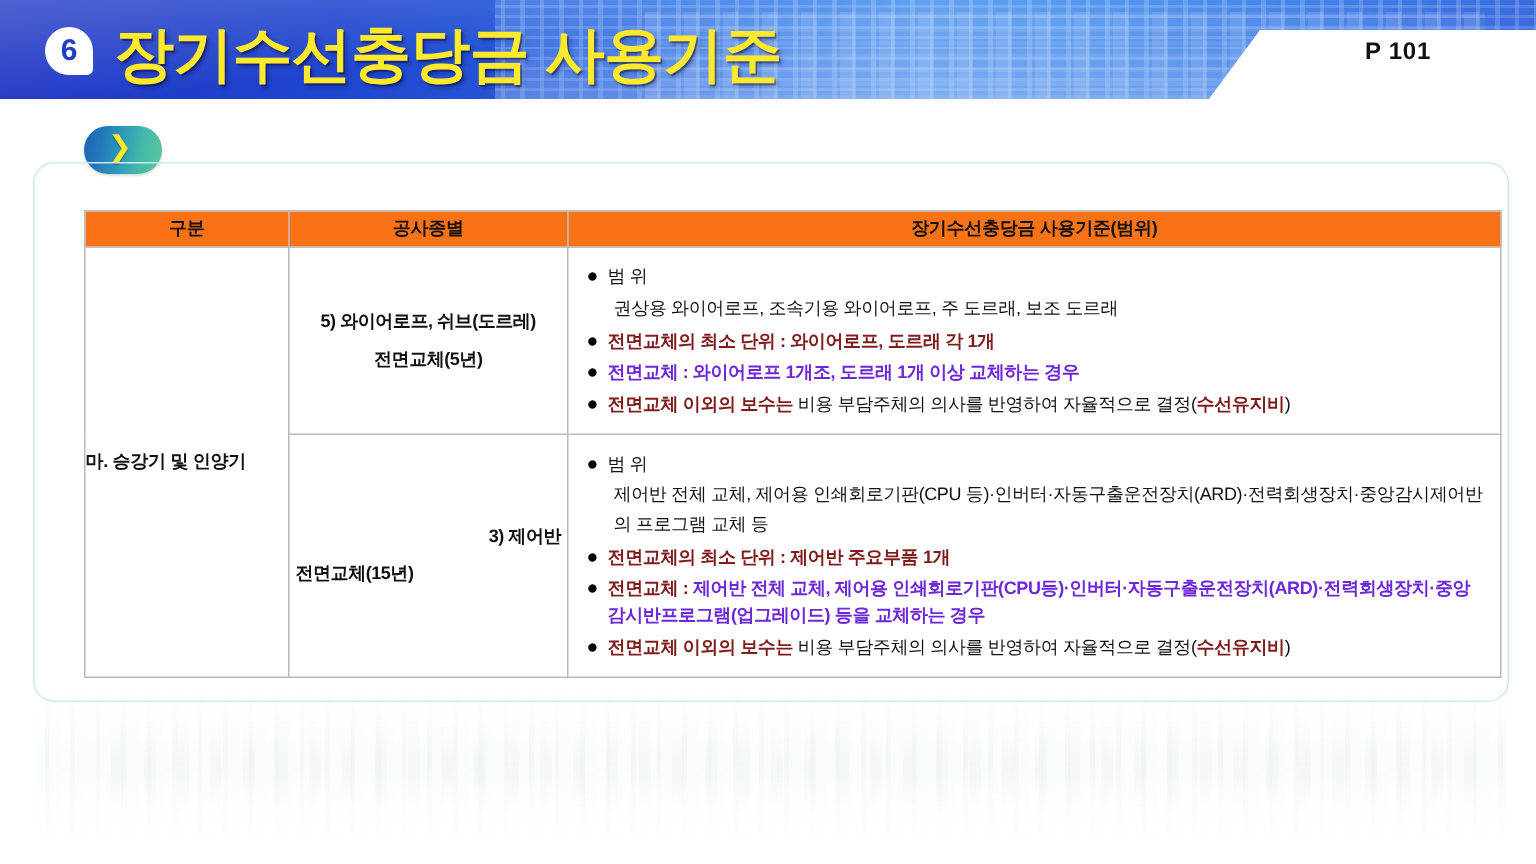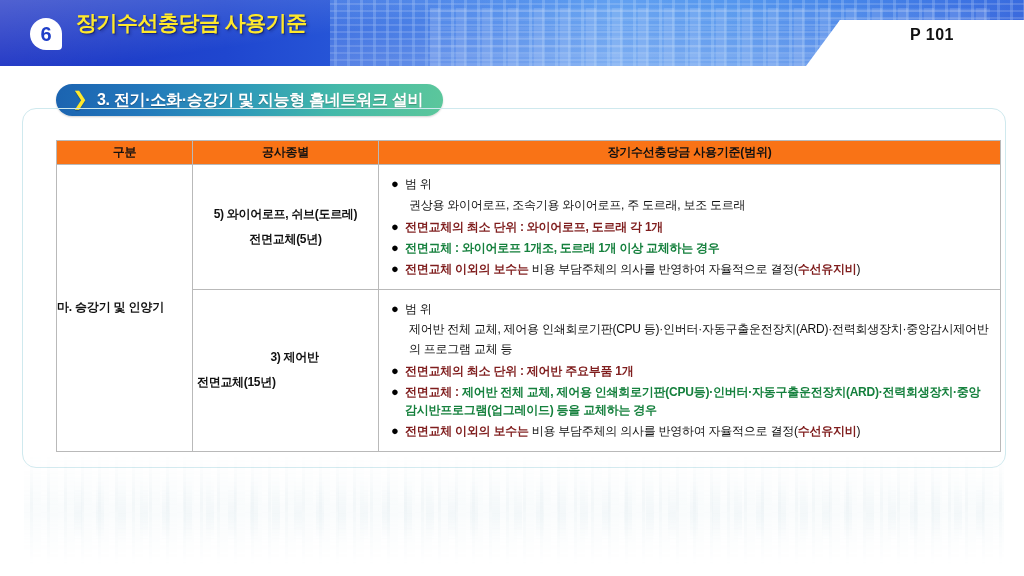--- a/index.html
+++ b/index.html
@@ -61,21 +61,21 @@
     position: absolute; left: 30px; top: 18px;
     width: 32px; height: 32px;
     background: #ffffff;
     border-radius: 50% 50% 4px 50%;
     display: flex; align-items: center; justify-content: center;
     font-weight: bold; font-size: 20px; color: #1f3fc8;
     line-height: 1;
   }
   .header-title {
     position: absolute; left: 76px; top: 9px;
-    font-size: 21px; font-weight: bold; color: #ffe92b;
+    font-size: 40px; font-weight: bold; color: #ffe92b;
     letter-spacing: -0.5px;
     text-shadow: 1px 1px 0 rgba(0,0,40,.35), 2px 2px 3px rgba(0,0,60,.30);
     white-space: nowrap;
   }
 
   
   .page-notch {
     position: absolute; right: 0; top: 20px;
     width: 210px; height: 46px;
     background: #ffffff;
@@ -191,21 +191,21 @@
   .dot {
     flex: none; width: 14px; font-size: 13px; line-height: 1.45;
     color: #000000;
   }
   .ltext { flex: 1; letter-spacing: -0.25px; }
   .sub {
     padding-left: 18px; line-height: 1.6; margin: 1px 0 3px 0;
     letter-spacing: -0.25px; font-size: 12px;
   }
   .red   { color: #7f1d1d; font-weight: bold; }
-  .blue  { color: #15803d; font-weight: bold; }
+  .blue  { color: #6d28d9; font-weight: bold; }
   .black { color: #111111; font-weight: normal; }
 </style>
 </head>
 <body>
 
 <div id="slide">
 
   <div class="header">
     <div class="header-photo"></div>
     <div class="header-photo2"></div>
@@ -214,21 +214,20 @@
       <span>6</span>
     </div>
     <div class="header-title">장기수선충당금 사용기준</div>
     <div class="page-notch-skew"></div>
     <div class="page-notch"></div>
     <div class="page-num">P 101</div>
   </div>
 
   <div class="section-pill">
     <span class="pill-chevron">❯</span>
-    <span class="pill-label">3. 전기·소화·승강기 및 지능형 홈네트워크 설비</span>
   </div>
 
   <div class="card"></div>
   <div class="skyline"></div>
   <div class="skyline-b"></div>
 
   <table class="grid">
     <colgroup>
       <col class="col-a">
         <col class="col-b">
@@ -263,21 +262,21 @@
               <span class="ltext"><span class="blue">전면교체 : 와이어로프 1개조, 도르래 1개 이상 교체하는 경우</span></span>
             </div>
             <div class="line">
               <span class="dot">●</span>
               <span class="ltext"><span class="red">전면교체 이외의 보수는 </span><span class="black">비용 부담주체의 의사를 반영하여 자율적으로 결정(</span><span class="red">수선유지비</span><span class="black">)</span></span>
             </div>
           </td>
       </tr>
       <tr>
         <td class="kind">
-          <div style="text-align:center; padding-left:18px;">3) 제어반</div>
+          <div style="text-align:right; padding-left:18px;">3) 제어반</div>
           <div style="text-align:left; padding-right:18px;">전면교체(15년)</div>
         </td>
         <td class="body" id="body-1">
             <div class="line">
               <span class="dot">●</span>
               <span class="ltext"><span class="black">범 위</span></span>
             </div>
             <div class="sub">제어반 전체 교체, 제어용 인쇄회로기판(CPU 등)·인버터·자동구출운전장치(ARD)·전력회생장치·중앙감시제어반의 프로그램 교체 등</div>
             <div class="line">
               <span class="dot">●</span>

